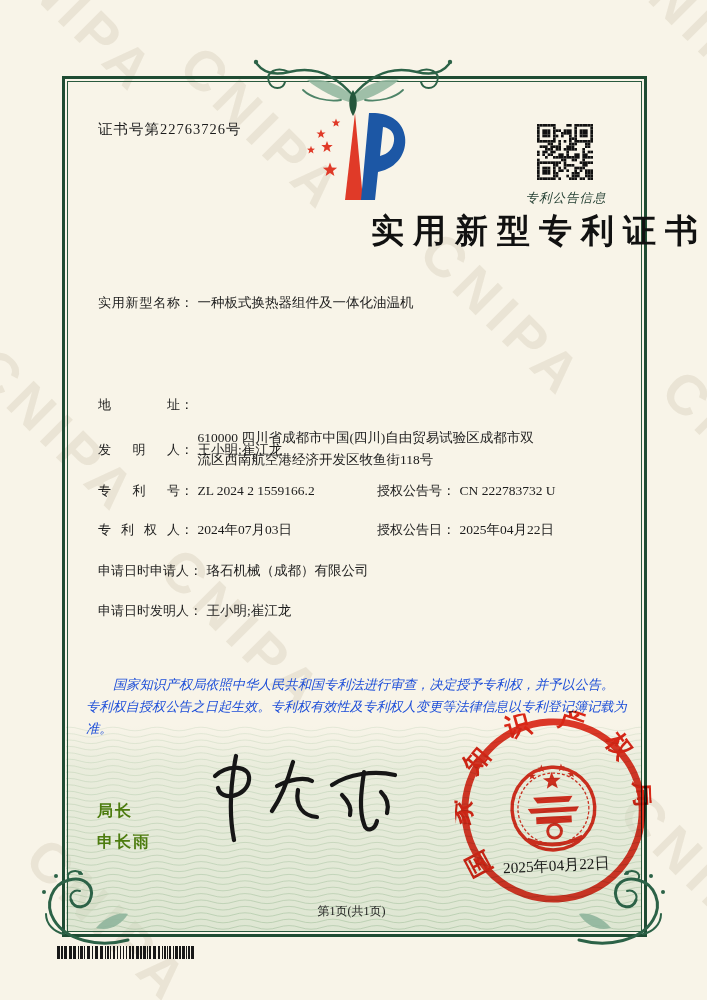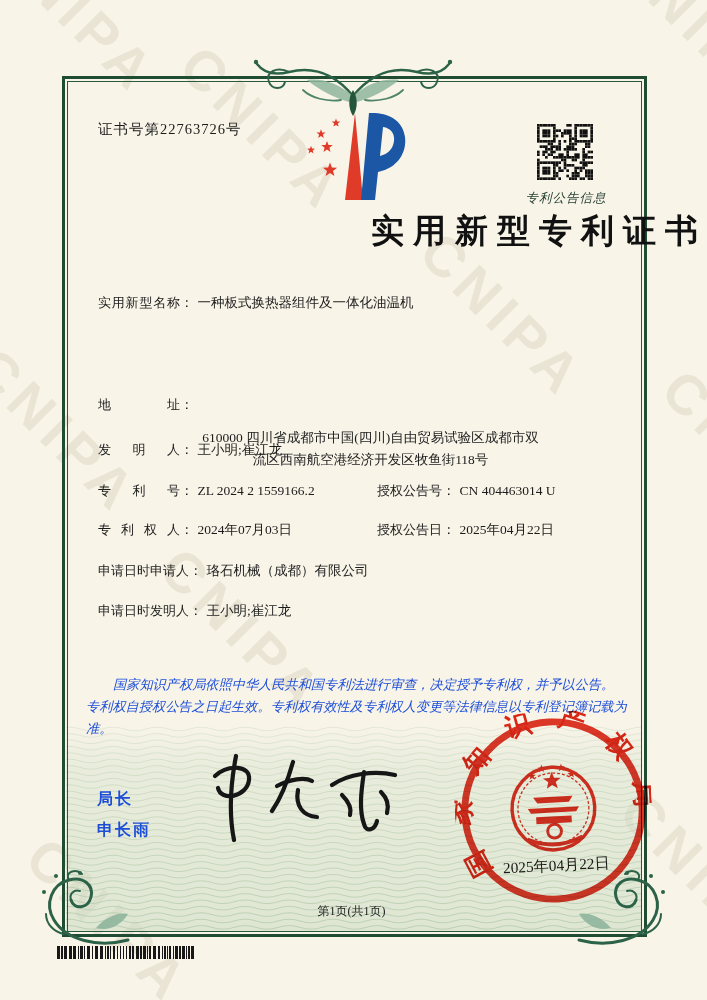--- a/index.html
+++ b/index.html
@@ -29,30 +29,30 @@
             font-size:12.5px;font-style:italic;letter-spacing:1px;color:#1e3b2e;z-index:2;}
   .title{position:absolute;left:0;right:0;top:209px;text-align:right;
          font-size:33px;font-weight:bold;letter-spacing:9px;color:#111;z-index:2;}
   
   .fr{position:absolute;left:98px;font-size:13.5px;z-index:2;white-space:nowrap;}
   .flabel{display:inline-block;width:82px;font-size:13px;
           text-align:justify;text-align-last:justify;vertical-align:top;}
   .flabel.auto{width:auto;text-align:center;text-align-last:auto;}
   .fvalue{margin-left:4px;margin-top:31px;}
   .addr-row{display:flex;white-space:normal;}
-  .addr-row .fvalue{width:346px;line-height:22px;text-align:center;}
+  .addr-row .fvalue{width:346px;line-height:22px;}
   .pair2{position:absolute;left:279px;top:0;}
   
   .legal{position:absolute;left:86px;top:674px;width:545px;font-size:13.2px;
          line-height:22px;font-style:italic;color:#1d4ed8;z-index:2;}
   .legal .l1{padding-left:27px;}
   
   .signer{position:absolute;left:97px;z-index:2;
           font-family:"Liberation Sans","DejaVu Sans",sans-serif;
-          font-size:16px;font-weight:600;letter-spacing:2px;color:#1d4ed8;}
+          font-size:16px;font-weight:600;letter-spacing:2px;color:#4d7c0f;margin-top:12px;}
   .signer.t{top:789px;} .signer.n{top:820px;}
   .sig-svg{position:absolute;left:198px;top:750px;z-index:2;}
   
   .seal{position:absolute;left:455px;top:712px;z-index:3;transform:rotate(-3deg);
         mix-blend-mode:multiply;}
   
   .footer-page{position:absolute;left:62px;width:579px;top:903px;text-align:center;
                font-size:12px;z-index:2;}
   .barcode{position:absolute;left:57px;top:946px;z-index:2;}
   
@@ -416,21 +416,21 @@
       <span class="fvalue">610000 四川省成都市中国(四川)自由贸易试验区成都市双流区西南航空港经济开发区牧鱼街118号</span>
   </div>
 
   <div class="fr" style="top:441px">
     <span class="flabel">发明人</span><span>：</span><span class="fvalue">王小明;崔江龙</span>
   </div>
 
   <div class="fr" style="top:482px;width:480px">
     <span class="flabel">专利号</span><span>：</span><span class="fvalue">ZL 2024 2 1559166.2</span>
     <span class="pair2">
-      <span class="flabel auto">授权公告号</span><span>：</span><span class="fvalue">CN 404463014 U</span>
+      <span class="flabel auto">授权公告号</span><span>：</span><span class="fvalue">CN 222783732 U</span>
     </span>
   </div>
 
   <div class="fr" style="top:521px;width:480px">
     <span class="flabel">专利权人</span><span>：</span><span class="fvalue">2024年07月03日</span>
     <span class="pair2">
       <span class="flabel auto">授权公告日</span><span>：</span><span class="fvalue">2025年04月22日</span>
     </span>
   </div>
 

